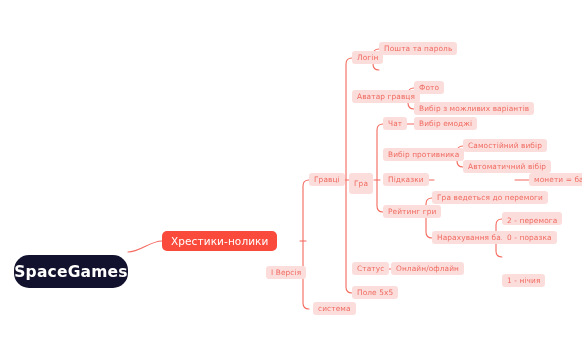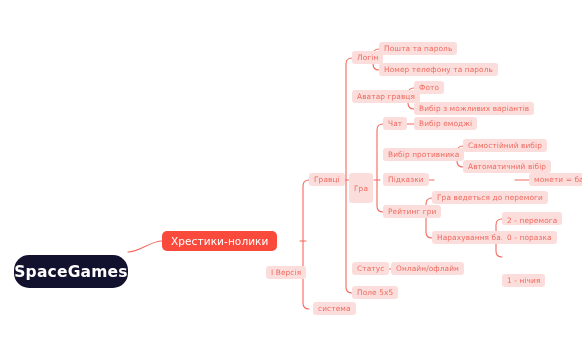--- a/index.html
+++ b/index.html
@@ -123,37 +123,34 @@
   </div>
 
   <div class="node pale" style="left:352px; top:51px; height:13px;">
     <span>Логін</span>
   </div>
 
   <div class="node pale" style="left:379px; top:42px; height:13px;">
     <span>Пошта та пароль</span>
   </div>
 
-  <div class="node pale" style="left:379px; top:63px; height:13px;">
-    <span>Номер телефону та пароль</span>
-  </div>
 
   <div class="node pale" style="left:352px; top:90px; height:13px;">
     <span>Аватар гравця</span>
   </div>
 
   <div class="node pale" style="left:414px; top:81px; height:13px;">
     <span>Фото</span>
   </div>
 
   <div class="node pale" style="left:414px; top:102px; height:13px;">
     <span>Вибір з можливих варіантів</span>
   </div>
 
-  <div class="node pale" style="left:349px; top:173px; height:30px;">
+  <div class="node pale" style="left:349px; top:173px; height:21px;">
     <span>Гра</span>
   </div>
 
   <div class="node pale" style="left:383px; top:117px; height:13px;">
     <span>Чат</span>
   </div>
 
   <div class="node pale" style="left:414px; top:117px; height:13px;">
     <span>Вибір емоджі</span>
   </div>

